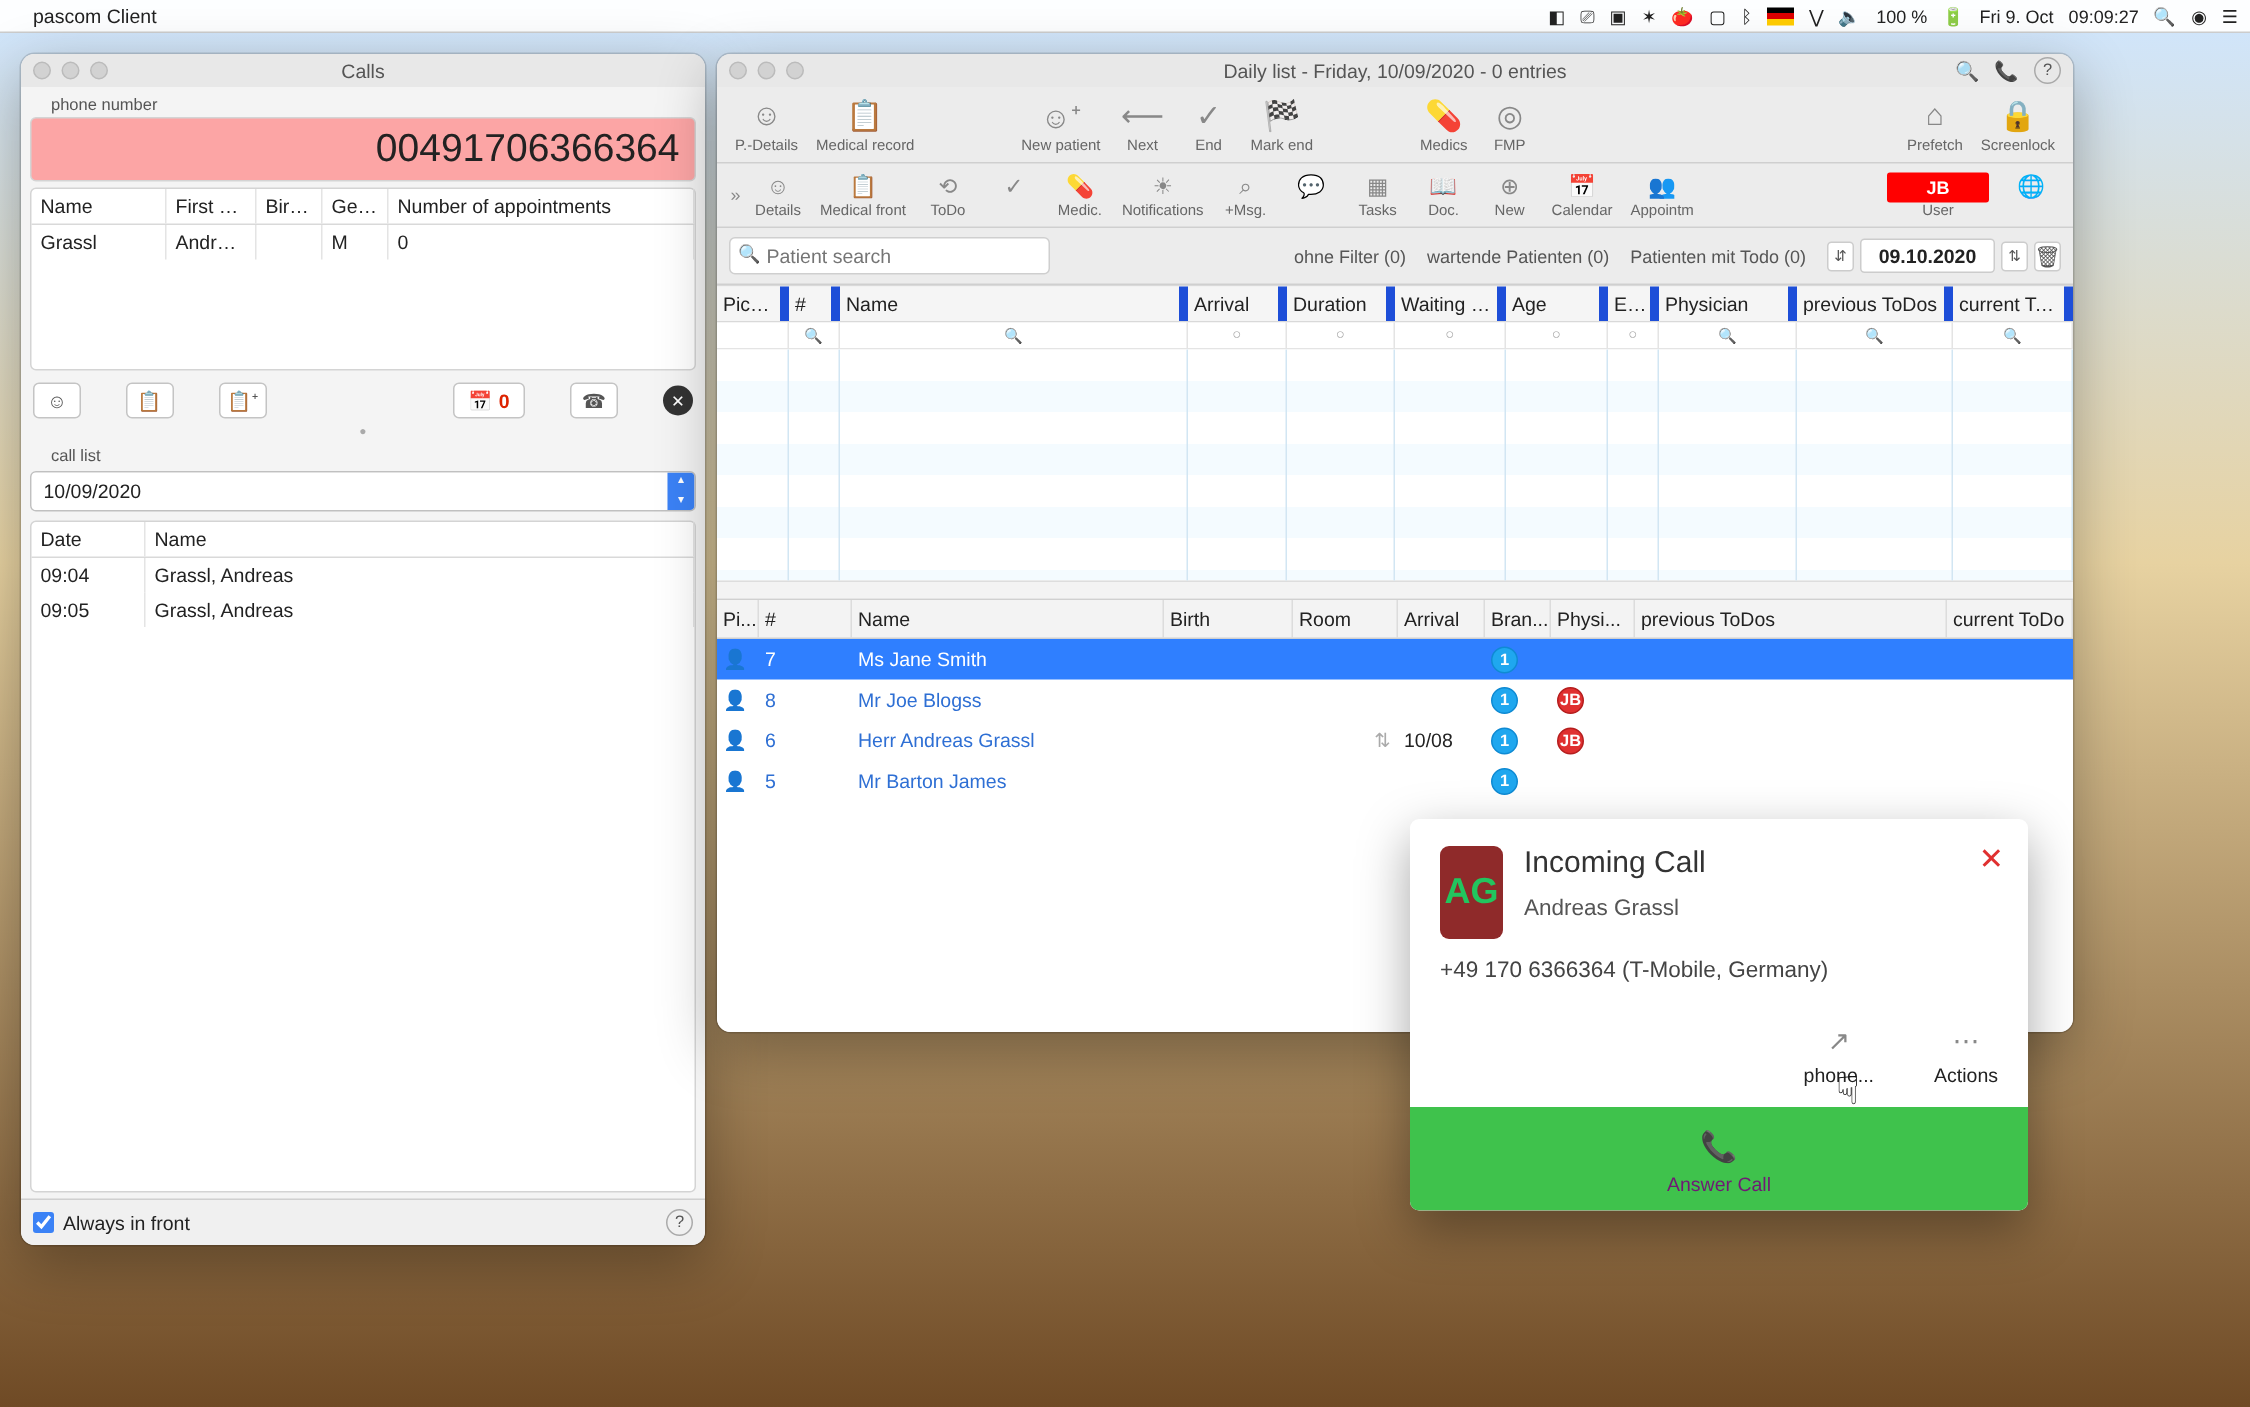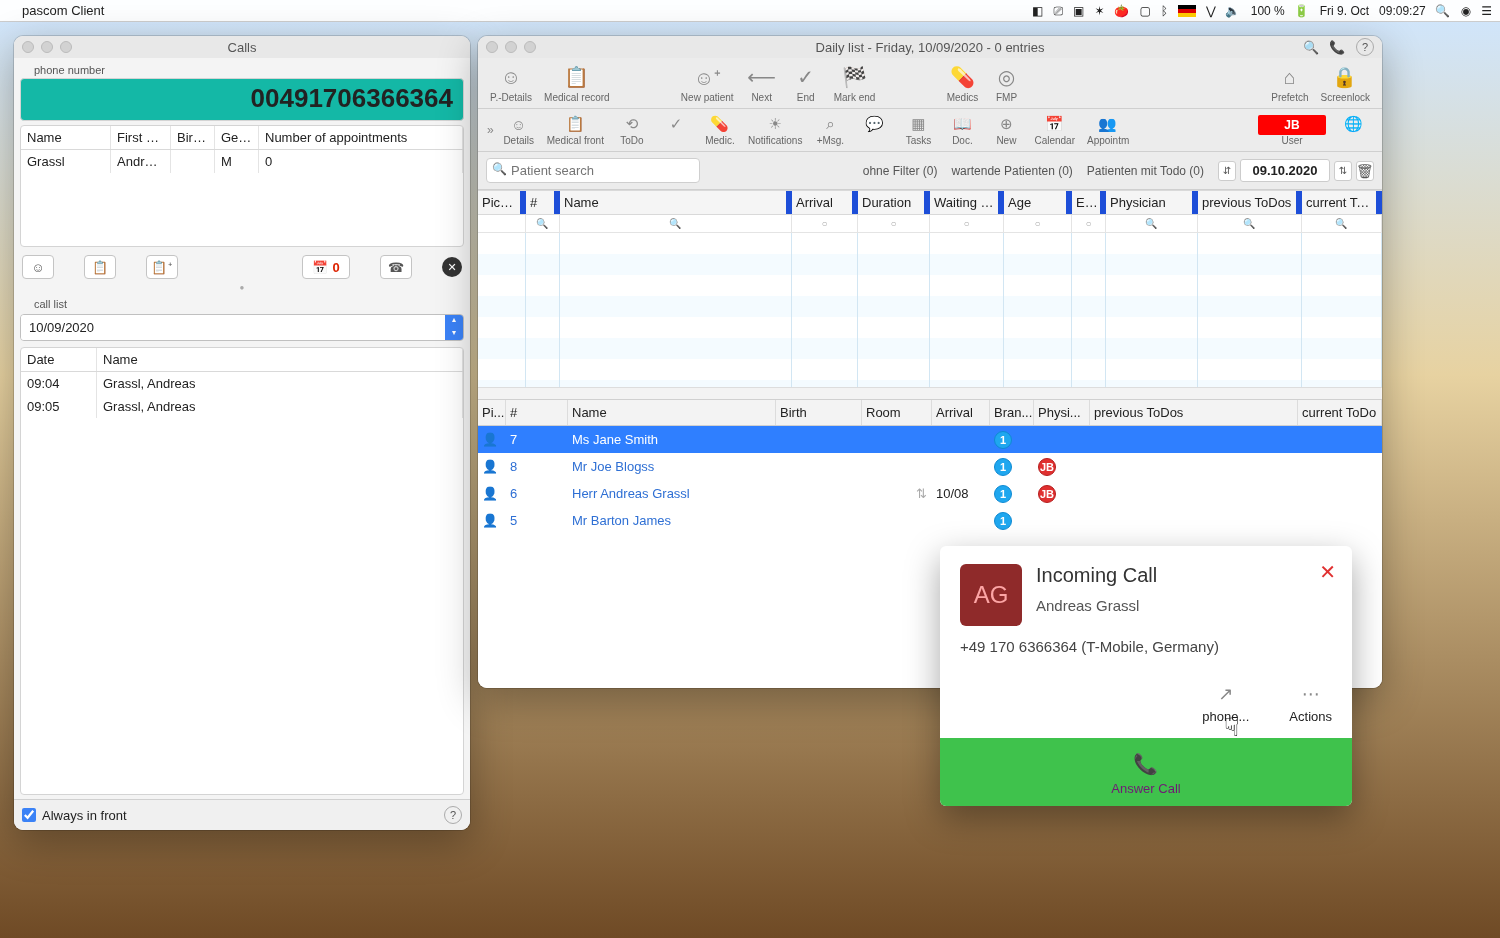--- a/index.html
+++ b/index.html
@@ -14,21 +14,21 @@
   
   .window{position:absolute;background:#ececec;border-radius:9px;box-shadow:0 12px 40px rgba(0,0,0,.3),0 0 0 1px rgba(0,0,0,.15);overflow:hidden}
   .titlebar{height:22px;display:flex;align-items:center;position:relative;background:#e8e8e8}
   .traffic{display:flex;gap:7px;position:absolute;left:8px}
   .traffic span{width:12px;height:12px;border-radius:50%;background:#d2d2d2;border:1px solid #bbb}
   .titlebar .title{flex:1;text-align:center;font-size:13px;color:#555}
 
   
   .win-calls{top:36px;left:14px;width:456px;height:794px;display:flex;flex-direction:column;background:#f4f4f4}
   .group-label{font-size:11px;color:#555;padding:6px 20px 2px}
-  .big-num{font-size:26px;font-weight:700;text-align:right;padding:4px 10px 6px;background:#14b8a6;border:1px solid #d4d4d4;border-radius:4px;margin:0 6px}
+  .big-num{font-size:26px;font-weight:400;text-align:right;padding:4px 10px 6px;background:#fca5a5;border:1px solid #d4d4d4;border-radius:4px;margin:0 6px}
   .tbl{border:1px solid #d4d4d4;background:#fff;margin:4px 6px;border-radius:4px}
   .tbl .hdr{display:flex;border-bottom:1px solid #d9d9d9;font-size:11px;color:#444}
   .tbl .hdr div,.tbl .row div{padding:4px 6px;border-right:1px solid #e4e4e4;overflow:hidden;white-space:nowrap;text-overflow:ellipsis}
   .tbl .row{display:flex;font-size:12px}
   .win-calls .contacts .c-name{width:90px}.win-calls .contacts .c-fn{width:60px}.win-calls .contacts .c-bd{width:44px}.win-calls .contacts .c-gen{width:44px}.win-calls .contacts .c-apt{flex:1}
   .btnrow{display:flex;justify-content:space-between;align-items:center;padding:4px 8px}
   .icon-btn{width:32px;height:24px;border:1px solid #c4c4c4;border-radius:4px;background:#fff;display:flex;align-items:center;justify-content:center;font-size:13px;color:#555}
   .date-select{display:flex;margin:2px 6px;border:1px solid #c0c0c0;border-radius:4px;overflow:hidden}
   .date-select input{flex:1;border:none;padding:5px 8px;font-size:13px;background:#fff;outline:none}
   .date-select .stepper{width:18px;background:#3b82f6;display:flex;flex-direction:column}
@@ -78,21 +78,21 @@
   .badge{display:inline-flex;width:18px;height:18px;border-radius:9px;align-items:center;justify-content:center;font-size:11px;color:#fff;font-weight:bold}
   .b-blue{background:#1fa7ef;border:1px solid #0f8ad3}
   .b-red{background:#e03030;border:1px solid #b51e1e}
 
   .w-pic{width:28px}.w-num{width:62px}.w-name{flex:1;min-width:190px}.w-birth{width:86px}.w-room{width:70px}.w-arr{width:58px}.w-bran{width:44px}.w-phy{width:56px}.w-prev{flex:1;min-width:150px}.w-cur{width:84px}
 
   
   .call-pop{position:absolute;left:940px;top:546px;width:412px;background:#fff;border-radius:6px;box-shadow:0 12px 34px rgba(0,0,0,.35);overflow:hidden}
   .call-pop .body{padding:18px 20px 14px;display:flex;flex-direction:column;gap:10px}
   .call-pop .hdr{display:flex;align-items:flex-start;gap:14px}
-  .avatar{width:62px;height:62px;border-radius:6px;background:#8f2a2a;color:#fca5a5;display:flex;align-items:center;justify-content:center;font-size:24px;font-weight:400}
+  .avatar{width:42px;height:62px;border-radius:6px;background:#8f2a2a;color:#22c55e;display:flex;align-items:center;justify-content:center;font-size:24px;font-weight:700}
   .call-pop h2{font-size:20px;font-weight:500;color:#333}
   .call-pop .name{font-size:15px;color:#555}
   .call-pop .close{position:absolute;right:16px;top:14px;font-size:20px;color:#e03030;cursor:pointer}
   .call-pop .num{font-size:15px;color:#444;margin-top:2px}
   .call-act{display:flex;justify-content:flex-end;gap:40px;padding-top:18px}
   .call-act .item{display:flex;flex-direction:column;align-items:center;font-size:12px;color:#555;gap:4px;position:relative}
   .call-act .ico{font-size:18px;color:#888}
   .answer{background:#3fc24c;color:#fff;text-align:center;padding:14px 0 10px;font-size:14px}
   .answer .phone{font-size:20px;display:block;margin-bottom:4px}
 

